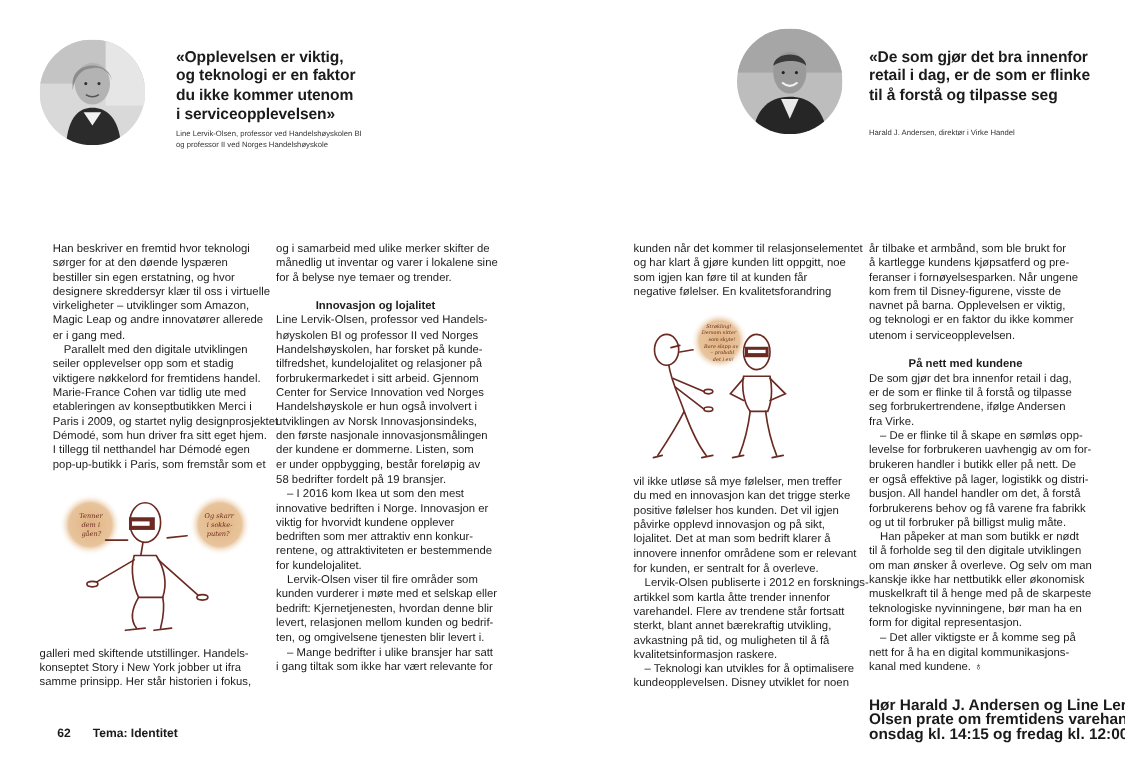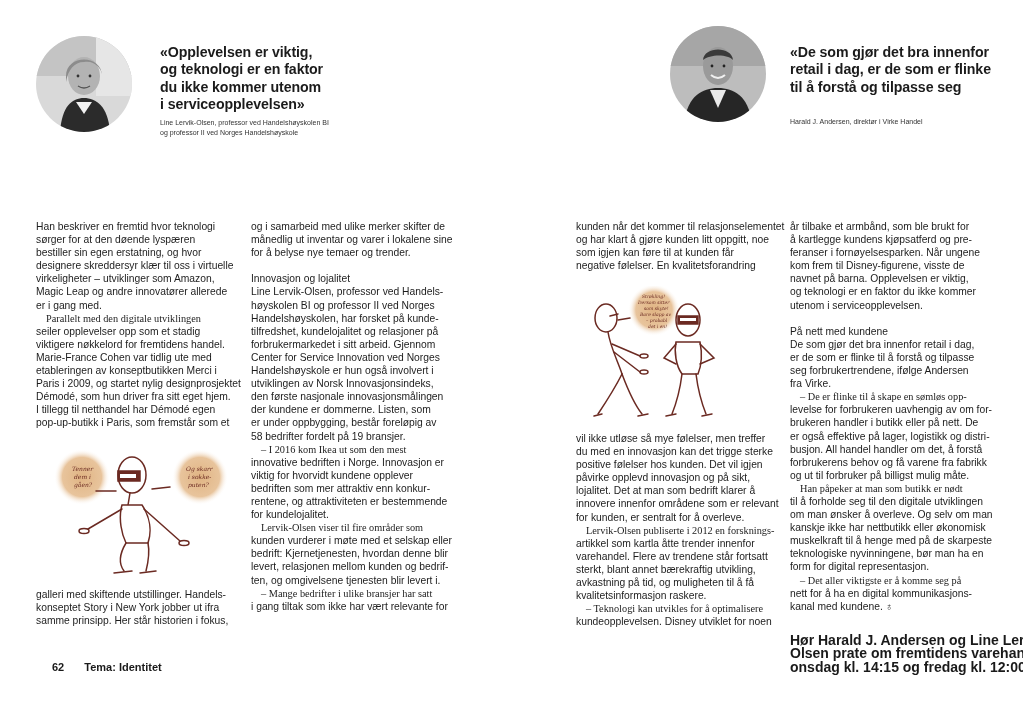--- a/index.html
+++ b/index.html
@@ -23,22 +23,22 @@
   .pull-quote span { display: block; white-space: nowrap; }
   .quote-caption {
     position: absolute; font-size: 7px; line-height: 10px; color: #333;
   }
   .quote-caption span { display: block; white-space: nowrap; }
 
   .col {
     position: absolute; font-size: 10.3px; line-height: 13.1px; color: #1c1c1c;
   }
   .col .ln { display: block; white-space: nowrap; height: 13.1px; }
-  .col .ln.ind { padding-left: 10px; font-family: Liberation Serif, serif; }
-  .col .ln.h { font-weight: normal; }
+  .col .ln.ind { padding-left: 10px; }
+  .col .ln.h { font-weight: bold; margin-left: 36px; }
   .col .gap { display: block; height: 13.1px; }
 
   .illus { position: absolute; }
   .illus svg { display: block; }
 
   .folio {
     position: absolute; left: 36px; top: 661px; font-weight: bold; font-size: 11px;
     white-space: nowrap;
   }
   .folio .num { margin-right: 20px; padding-left: 16px; }
@@ -72,21 +72,21 @@
     <span>«Opplevelsen er viktig,</span>
     <span>og teknologi er en faktor</span>
     <span>du ikke kommer utenom</span>
     <span>i serviceopplevelsen»</span>
   </div>
   <div class="quote-caption" style="left:160px; top:118px;">
     <span>Line Lervik-Olsen, professor ved Handelshøyskolen BI</span>
     <span>og professor II ved Norges Handelshøyskole</span>
   </div>
 
-  <div class="col" id="col1" style="left:36px; top:220px;">
+  <div class="col" id="col1" style="left:48px; top:220px;">
       <span class="ln">Han beskriver en fremtid hvor teknologi</span>
       <span class="ln">sørger for at den døende lyspæren</span>
       <span class="ln">bestiller sin egen erstatning, og hvor</span>
       <span class="ln">designere skreddersyr klær til oss i virtuelle</span>
       <span class="ln">virkeligheter – utviklinger som Amazon,</span>
       <span class="ln">Magic Leap og andre innovatører allerede</span>
       <span class="ln">er i gang med.</span>
       <span class="ln ind">Parallelt med den digitale utviklingen</span>
       <span class="ln">seiler opplevelser opp som et stadig</span>
       <span class="ln">viktigere nøkkelord for fremtidens handel.</span>

